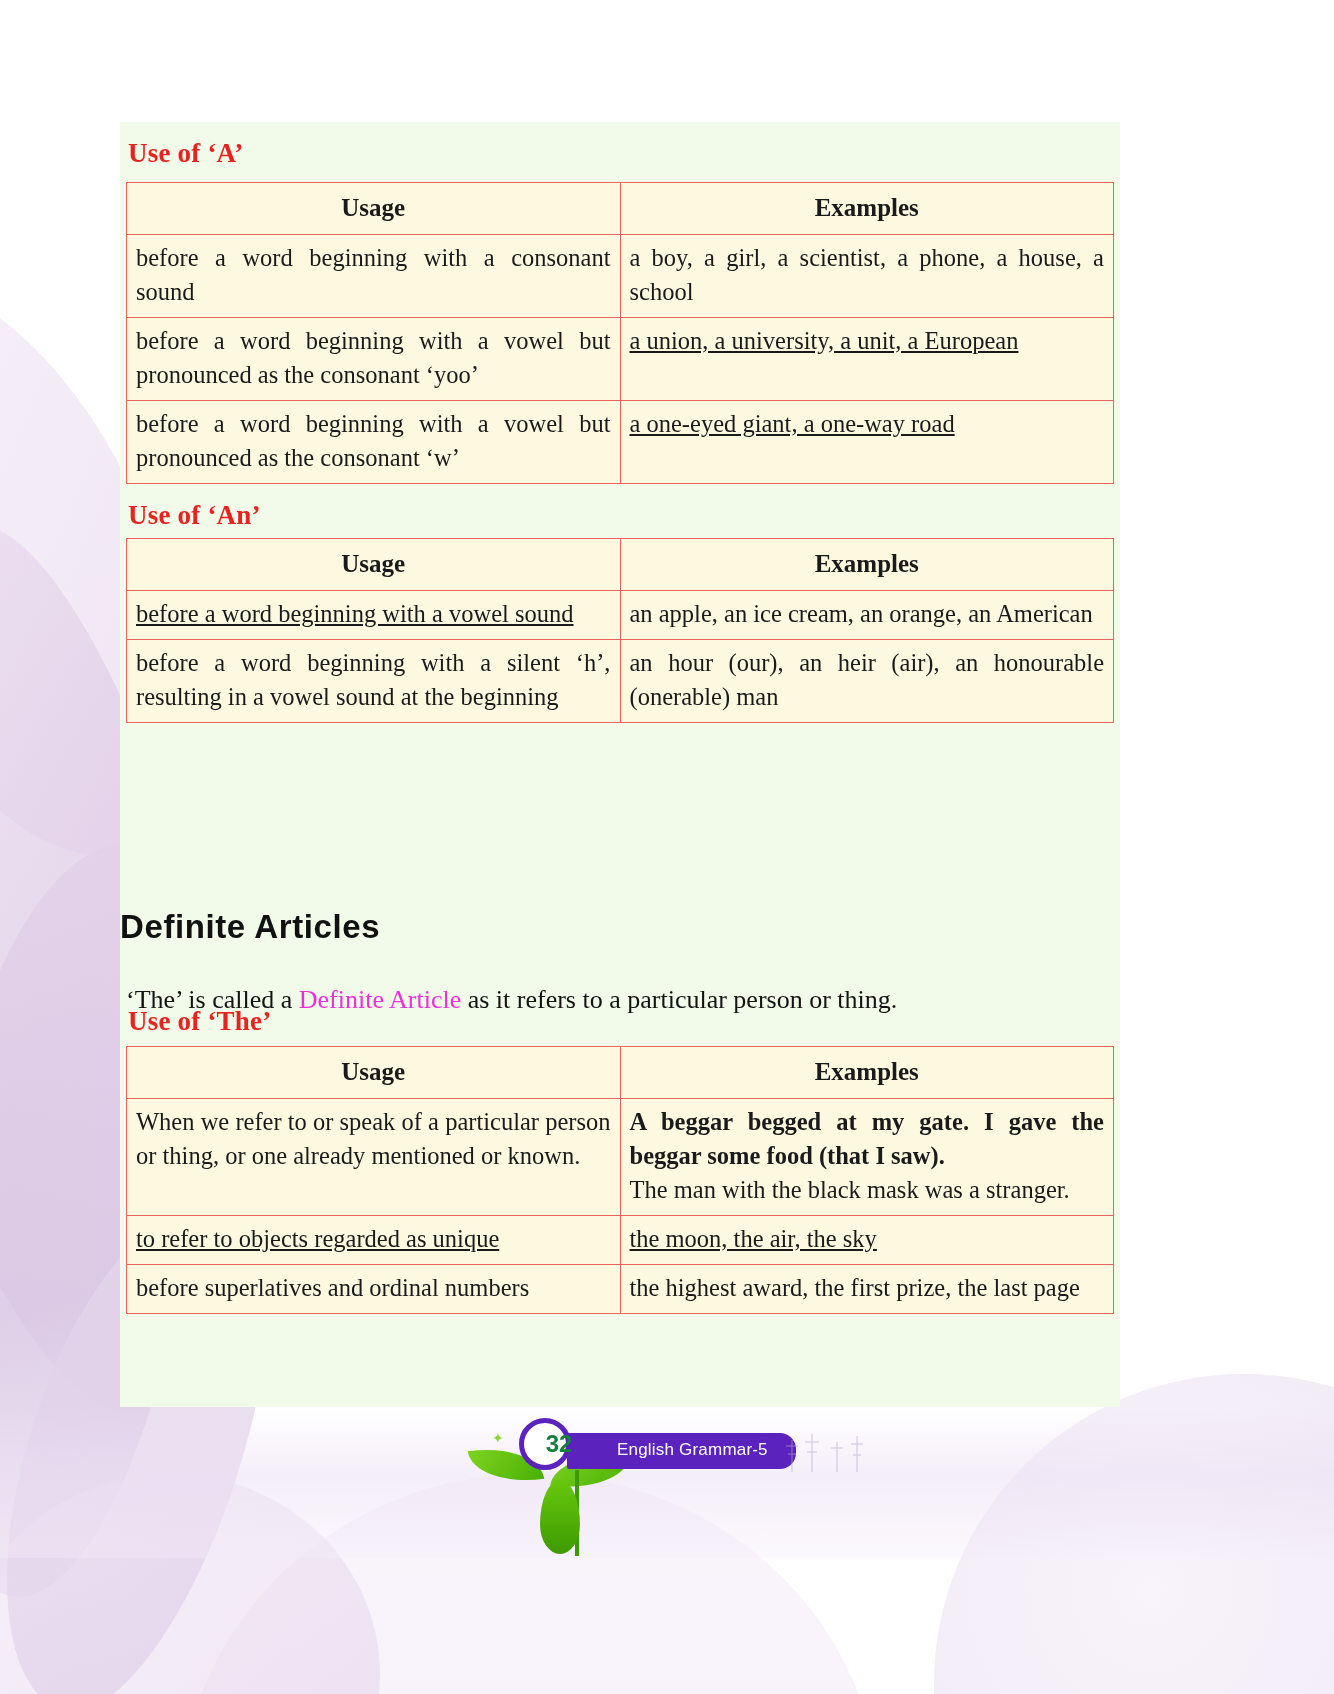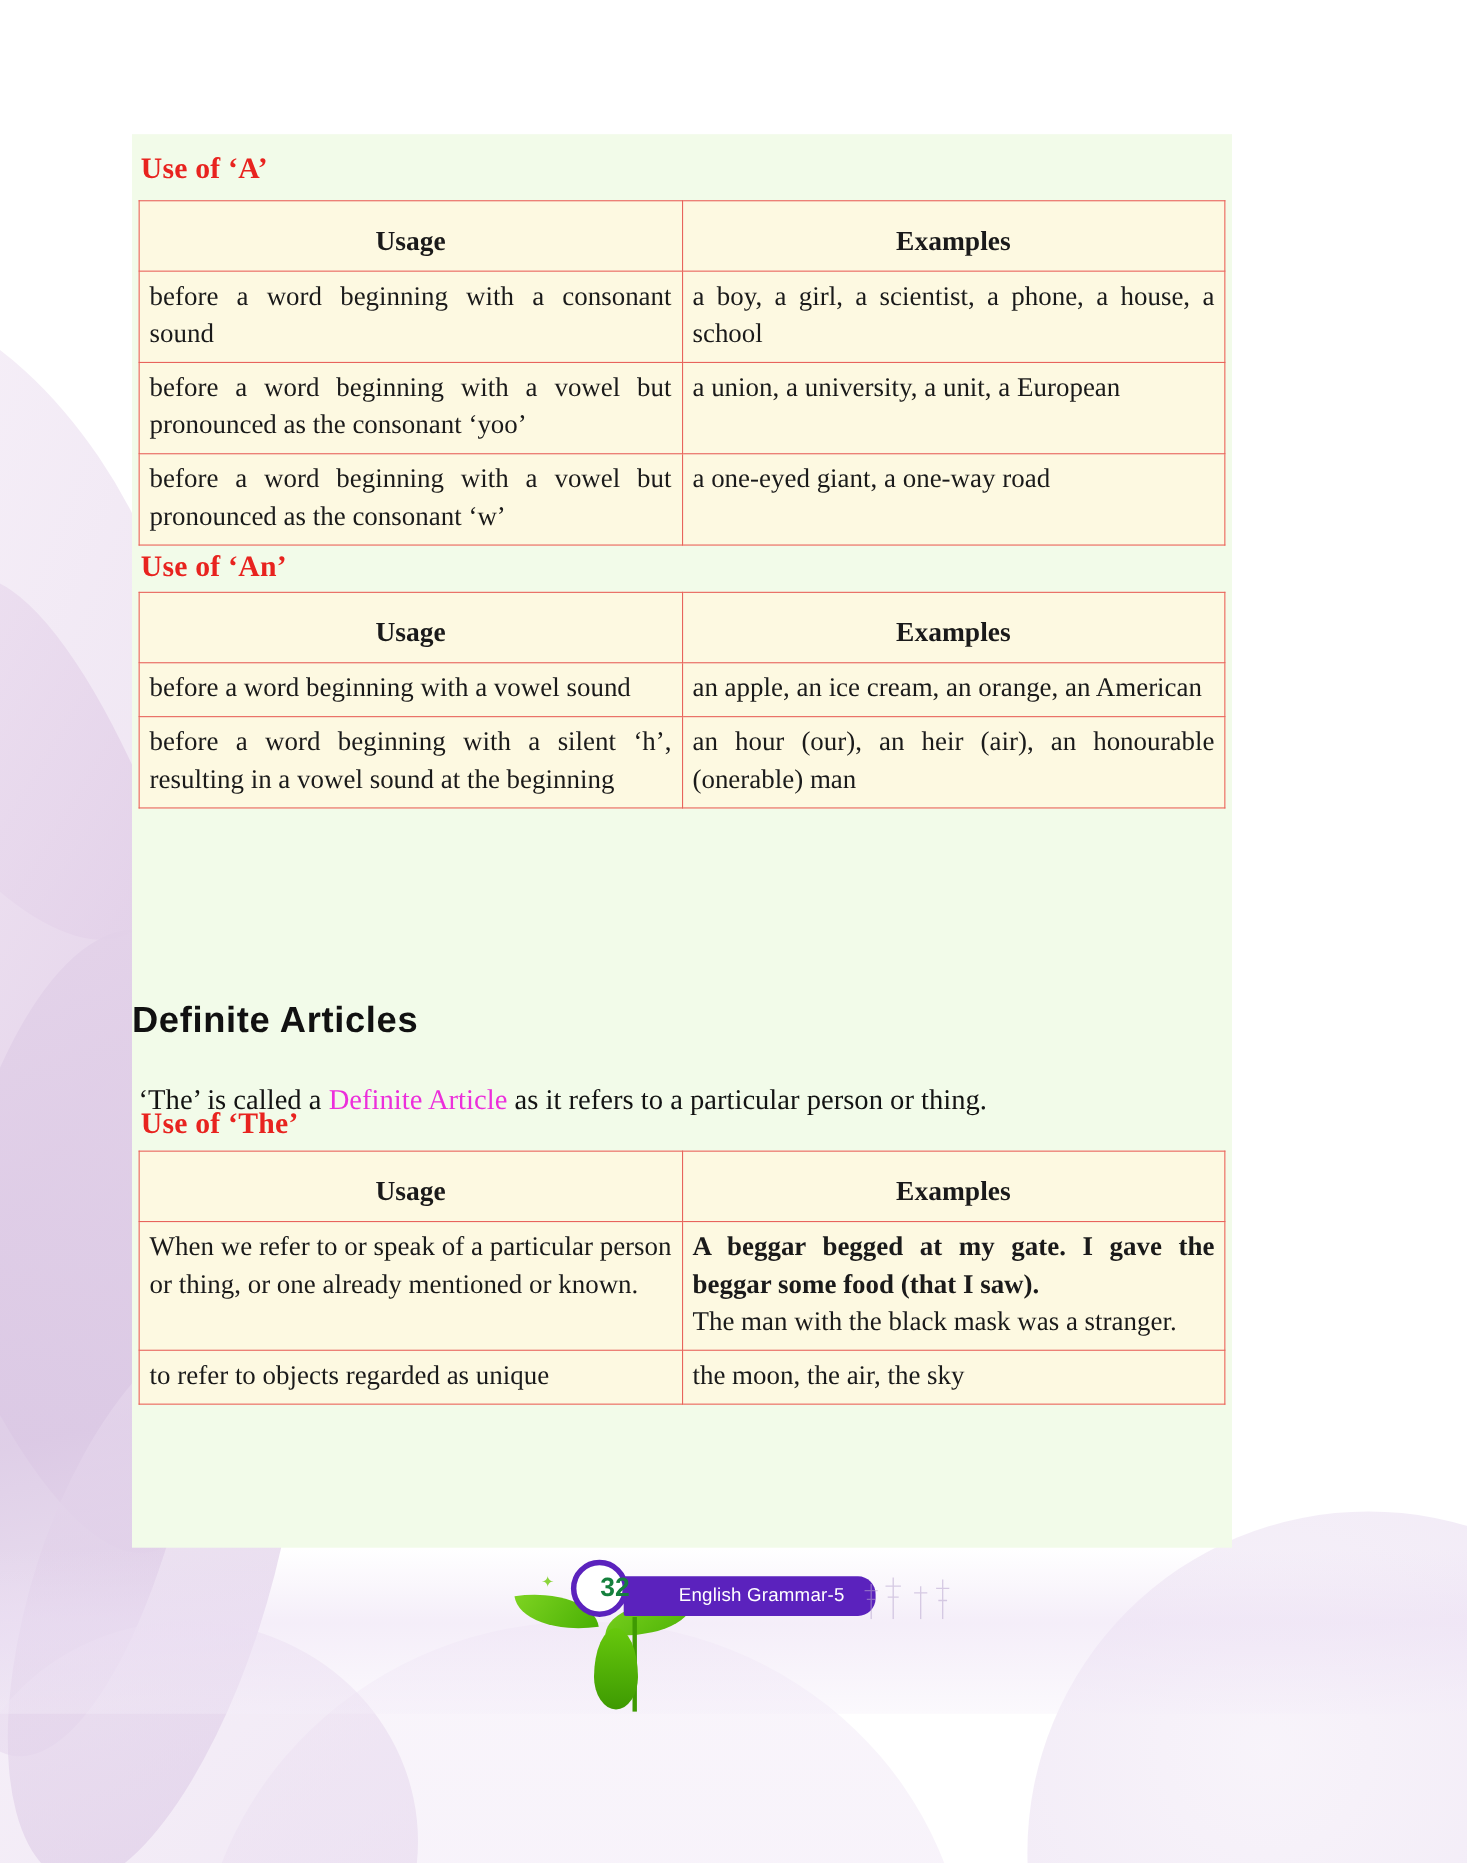--- a/index.html
+++ b/index.html
@@ -114,27 +114,27 @@
     vertical-align: top;
     font-family: "Liberation Serif", serif;
     font-size: 24.5px;
     line-height: 34px;
     color: #1a1a1a;
   }
   table.grammar-table th {
     text-align: center;
     font-weight: bold;
     font-size: 25px;
-    padding-top: 20px;
+    padding-top: 8px;
     padding-bottom: 9px;
   }
   td.col-usage   { width: 492px; text-align: justify; text-align-last: left; }
   td.col-example { width: 496px; text-align: justify; text-align-last: left; margin-left: 18px; }
   td.just-both   { text-align: justify; }
-  .nojust { text-align: right; }
+  .nojust { text-align: right; text-decoration: underline; }
 
   #table-a   { top: 60px; }
   #table-an  { top: 416px; }
   #table-the { top: 924px; }
 
   
   #definite-heading {
     position: absolute;
     top: 786px;
     left: 0;
@@ -335,20 +335,24 @@
       <tr>
         <td class="col-usage just-both">When we refer to or speak of a particular person or thing, or one already mentioned or known.</td>
         <td class="col-example">
           <span style="display:block; text-align:justify;font-weight:bold;">A beggar begged at my gate. I gave the beggar some food (that I saw).</span>
           <span style="display:block; text-align:justify;">The man with the black mask was a stranger.</span>
         </td>
       </tr>
       <tr>
         <td class="col-usage nojust">to refer to objects regarded as unique</td>
         <td class="col-example nojust">the moon, the air, the sky</td>
+      </tr>
+      <tr>
+        <td class="col-usage just-both">before superlatives and ordinal numbers</td>
+        <td class="col-example just-both">the highest award, the first prize, the last page</td>
       </tr>
     </tbody>
   </table>
 
 </div>
 
 <div id="footer">
   <div id="footer-wash"></div>
 
   <span class="sparkle" id="sparkle-1">✦</span>

